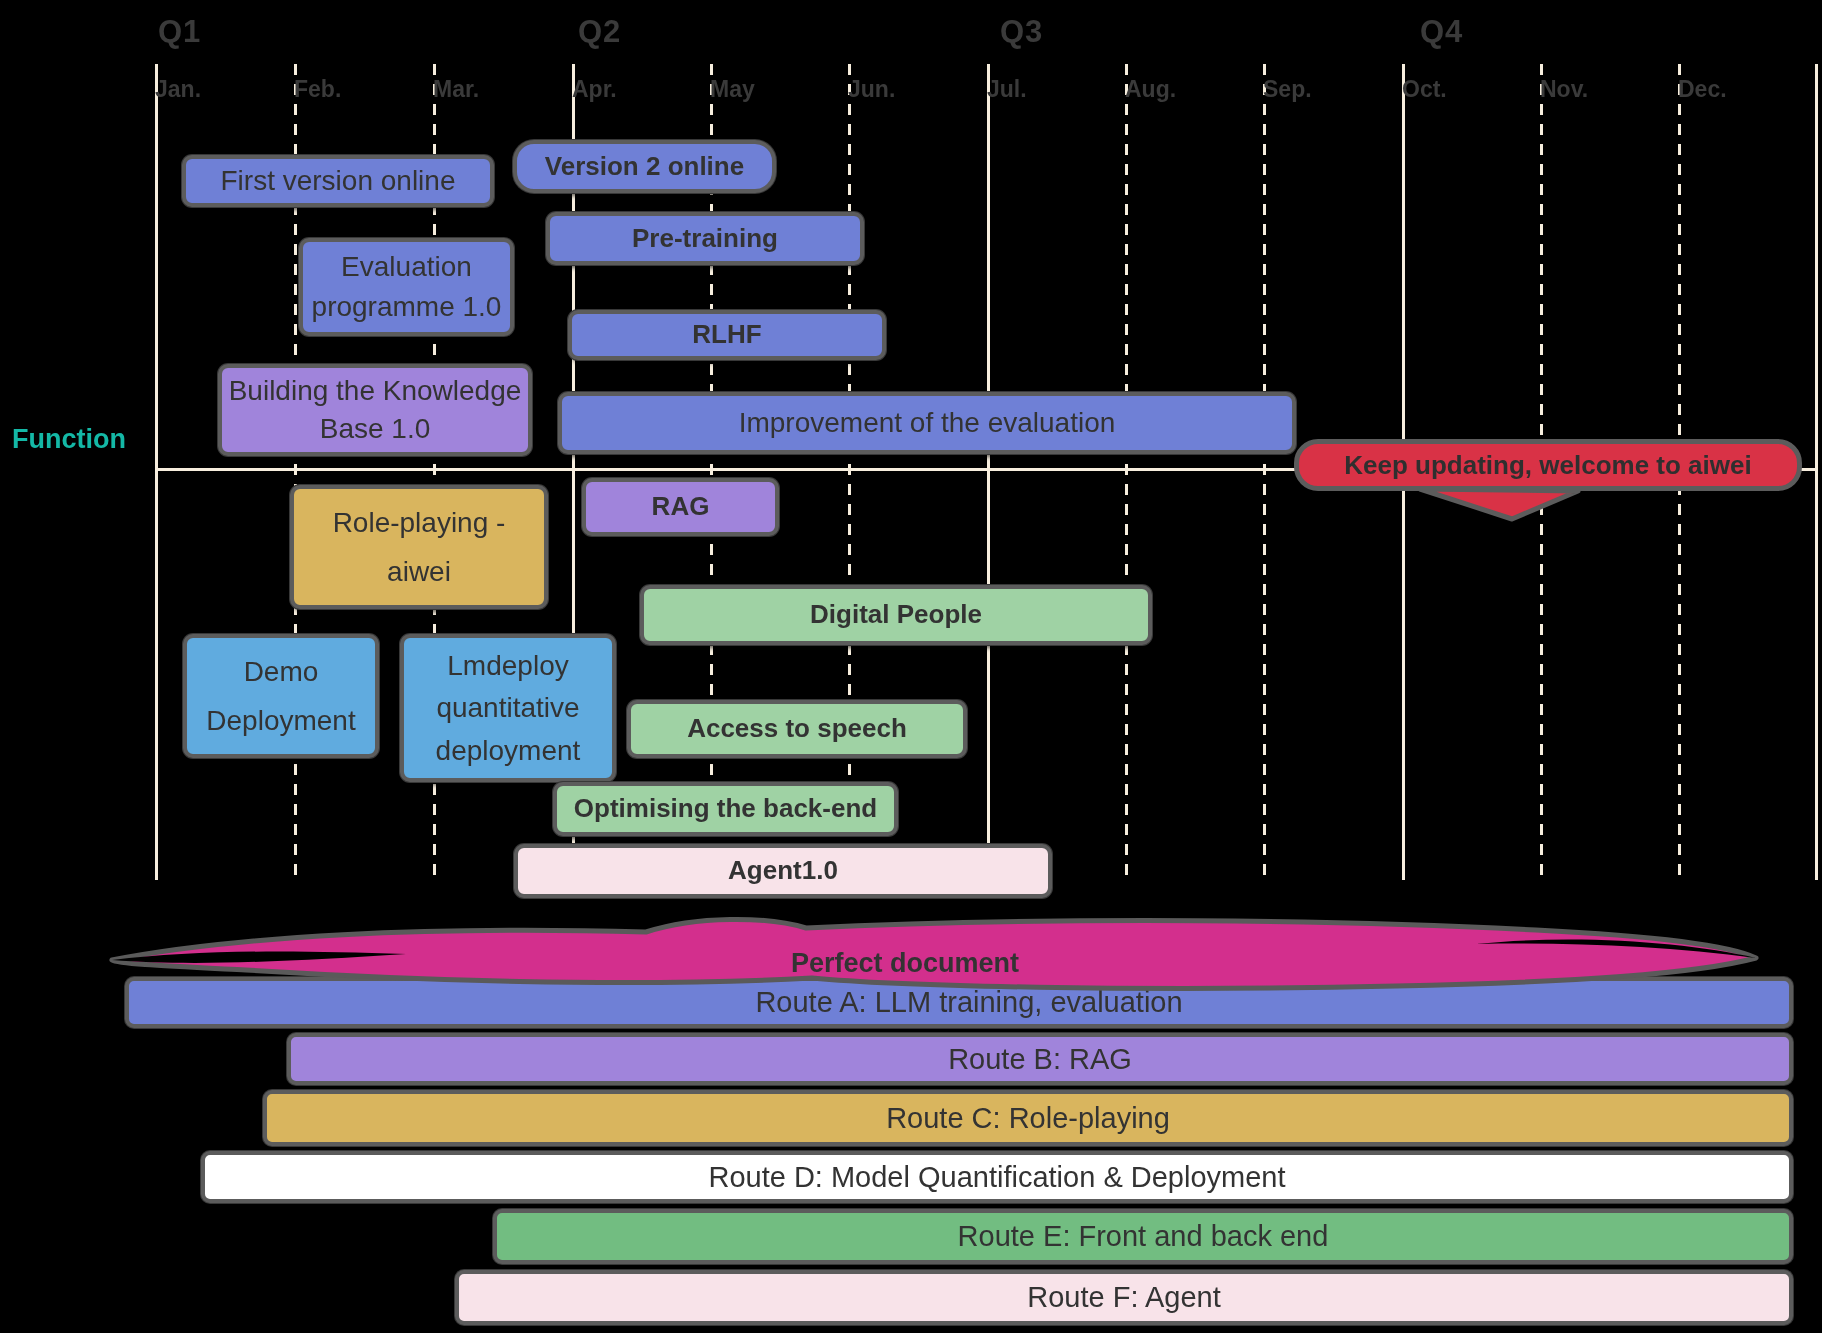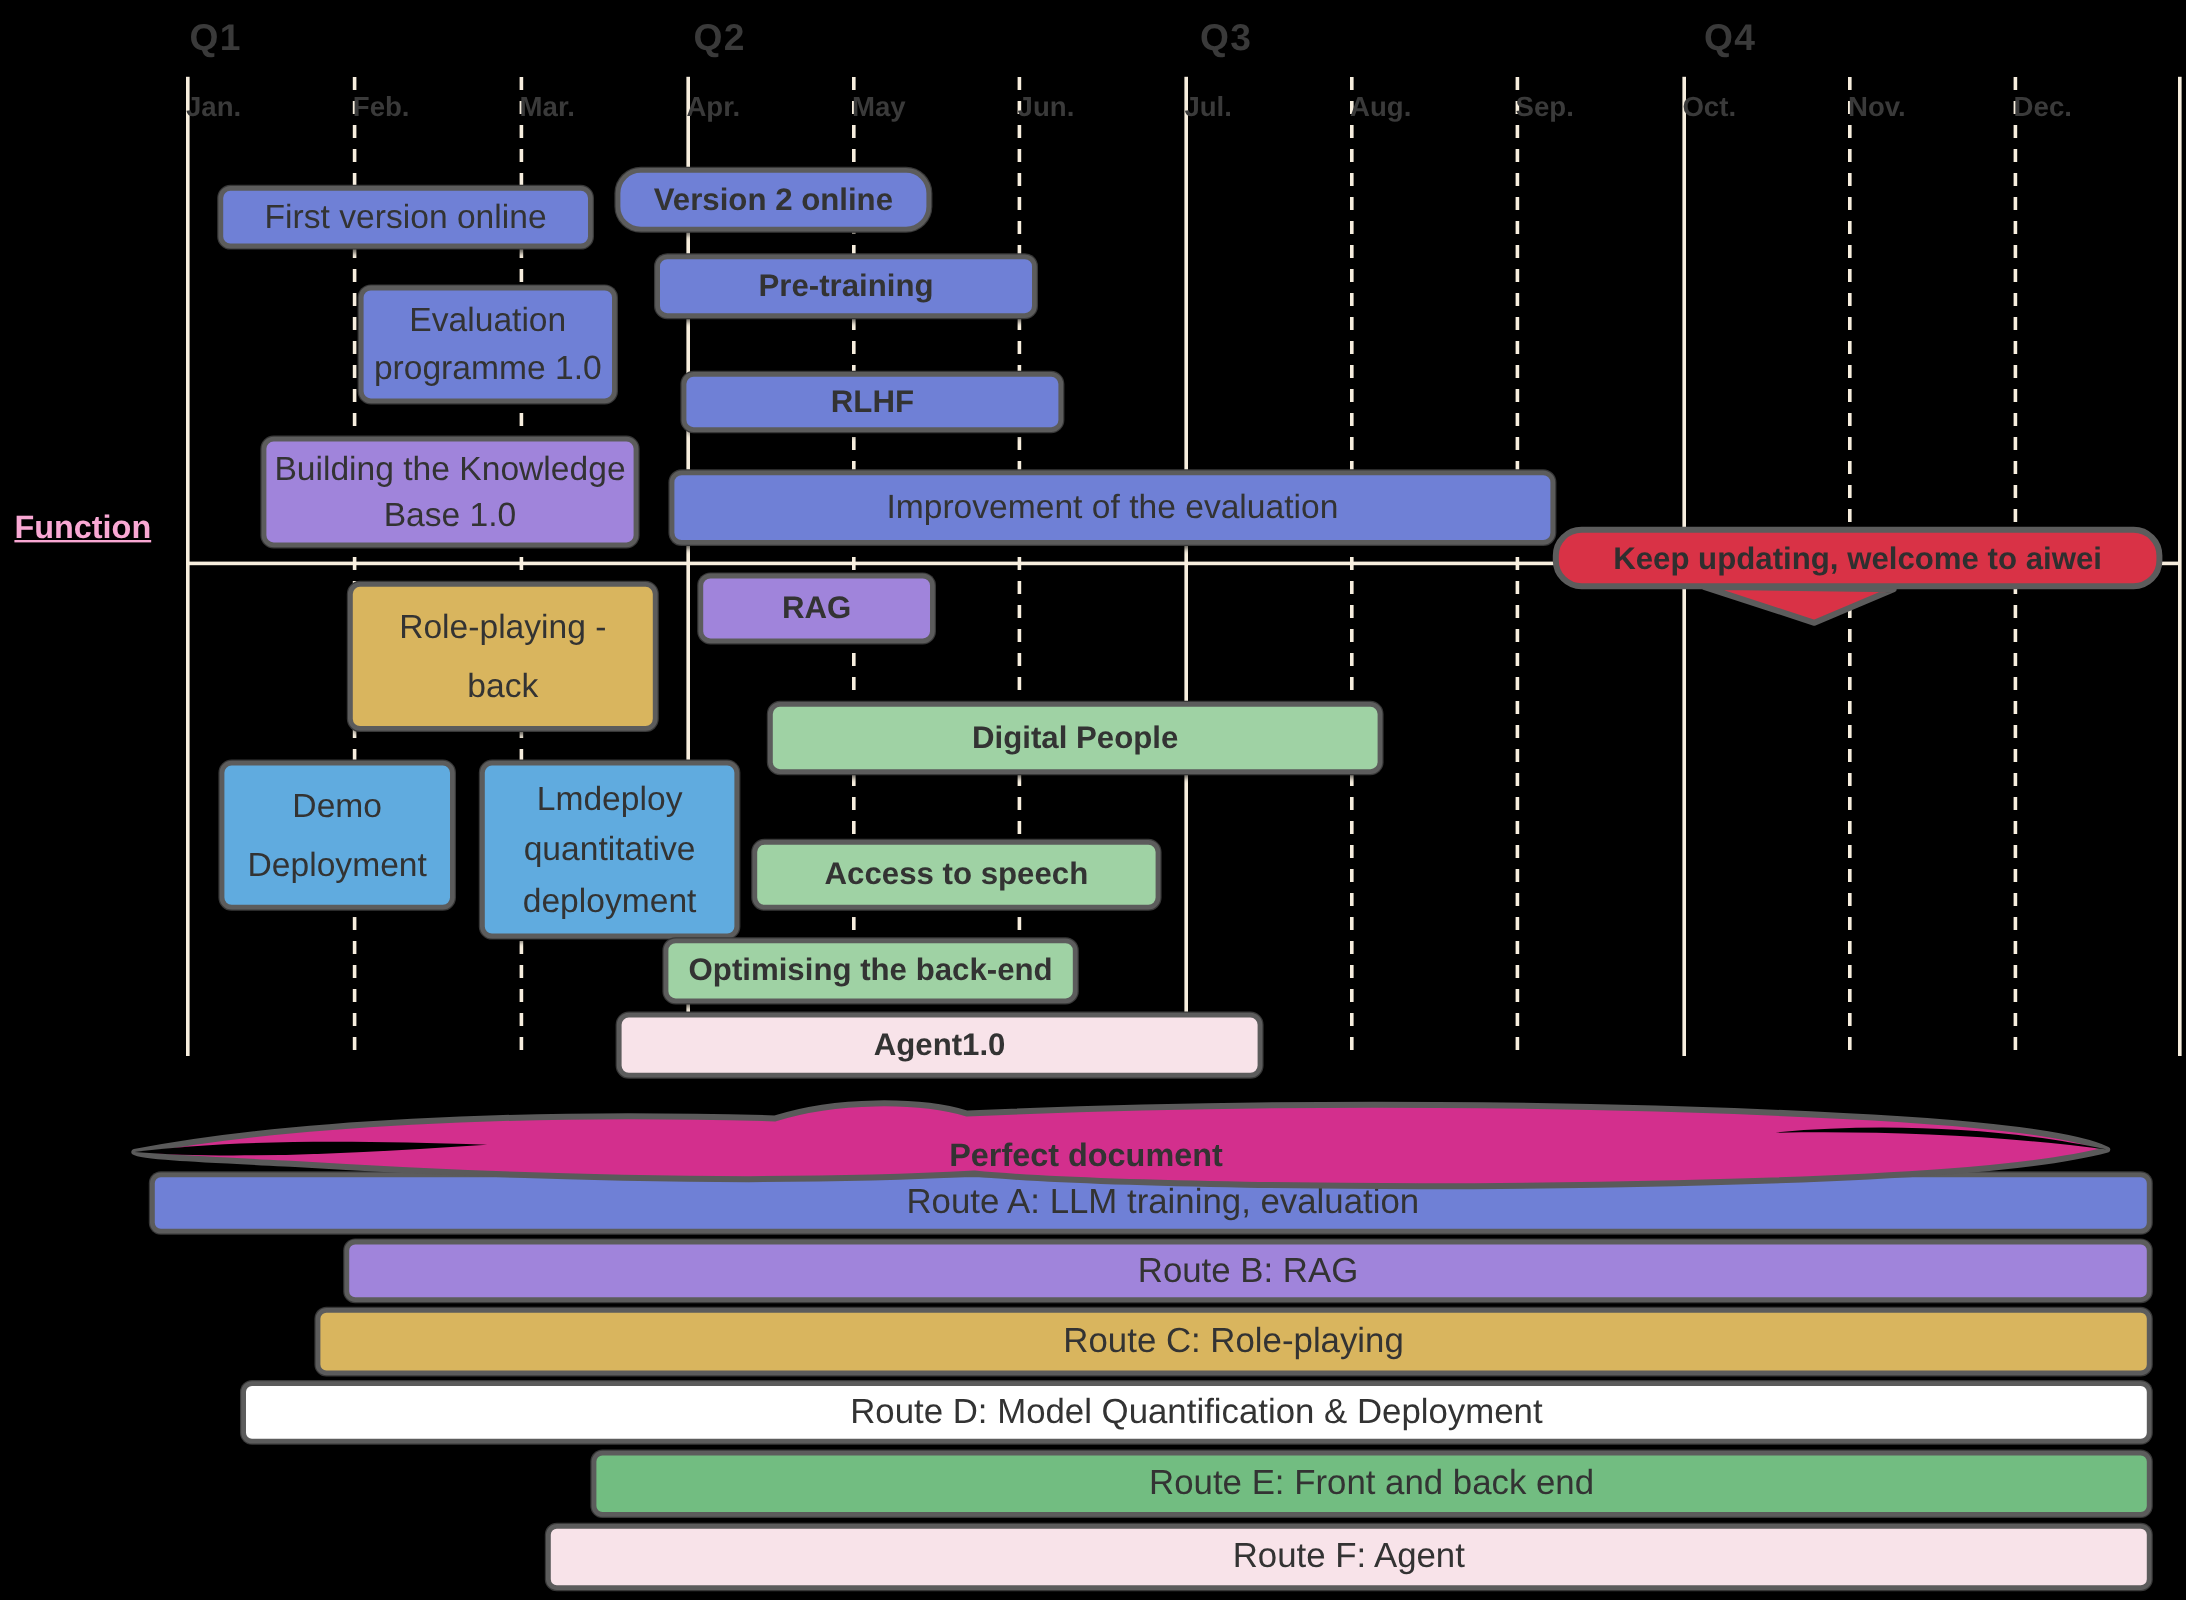--- a/index.html
+++ b/index.html
@@ -6,21 +6,21 @@
   body{width:1822px;height:1333px;font-family:"Liberation Sans",sans-serif;}
   #stage{position:relative;width:1822px;height:1333px;background:#000;overflow:hidden;}
 
   .vline{position:absolute;width:3px;}
   .vline.solid{background:#f7eede;}
   .vline.dashed{background:repeating-linear-gradient(to bottom,#f7eede 0 11px,transparent 11px 20px);}
   .hline{position:absolute;height:3px;background:#f7eede;}
 
   .qlabel{position:absolute;color:#3a3a3a;font-weight:700;font-size:31px;letter-spacing:1px;}
   .mlabel{position:absolute;color:#3a3a3a;font-weight:700;font-size:23px;width:106px;}
-  .fnlabel{position:absolute;color:#f9a8d4;font-weight:700;font-size:27px;text-decoration:underline;}
+  .fnlabel{position:absolute;color:#14b8a6;font-weight:700;font-size:27px;}
 
   .bar{position:absolute;border:4px solid #5c5c5c;border-radius:10px;color:#333;
        display:flex;flex-direction:column;align-items:center;justify-content:space-evenly;
        text-align:center;box-sizing:border-box;
        box-shadow:0 0 0 1px #383838,3px 3px 4px rgba(0,0,0,.6);}
   .bar .ln{display:block;line-height:1.05;white-space:nowrap;}
   .bar.reg{font-weight:400;font-size:28px;}
   .bar.bold{font-weight:700;font-size:26px;}
 
   .route{position:absolute;border:4px solid #5c5c5c;border-radius:9px;color:#333;
@@ -99,21 +99,21 @@
       </div>
       <div class="bar reg" style="left: 218px; top: 364px; width: 314px; height: 92px; background: rgb(160, 132, 219);">
         <span class="ln">Building the Knowledge</span>
         <span class="ln">Base 1.0</span>
       </div>
       <div class="bar reg" style="left: 558px; top: 392px; width: 738px; height: 62px; background: rgb(111, 128, 214);">
         <span class="ln">Improvement of the evaluation</span>
       </div>
       <div class="bar reg" style="left: 290px; top: 485px; width: 258px; height: 124px; background: rgb(217, 181, 94);">
         <span class="ln">Role-playing -</span>
-        <span class="ln">back</span>
+        <span class="ln">aiwei</span>
       </div>
       <div class="bar bold" style="left: 582px; top: 478px; width: 197px; height: 58px; background: rgb(160, 132, 219);">
         <span class="ln">RAG</span>
       </div>
       <div class="bar reg" style="left: 183px; top: 634px; width: 196px; height: 124px; background: rgb(96, 171, 223);">
         <span class="ln">Demo</span>
         <span class="ln">Deployment</span>
       </div>
       <div class="bar reg" style="left: 400px; top: 634px; width: 216px; height: 148px; background: rgb(96, 171, 223);">
         <span class="ln">Lmdeploy</span>

